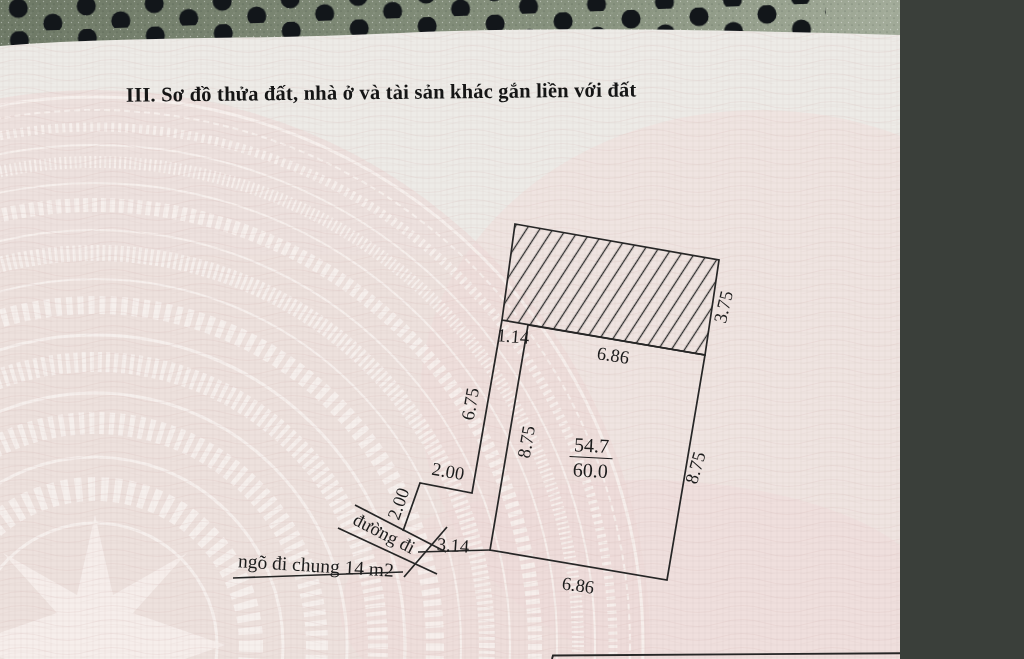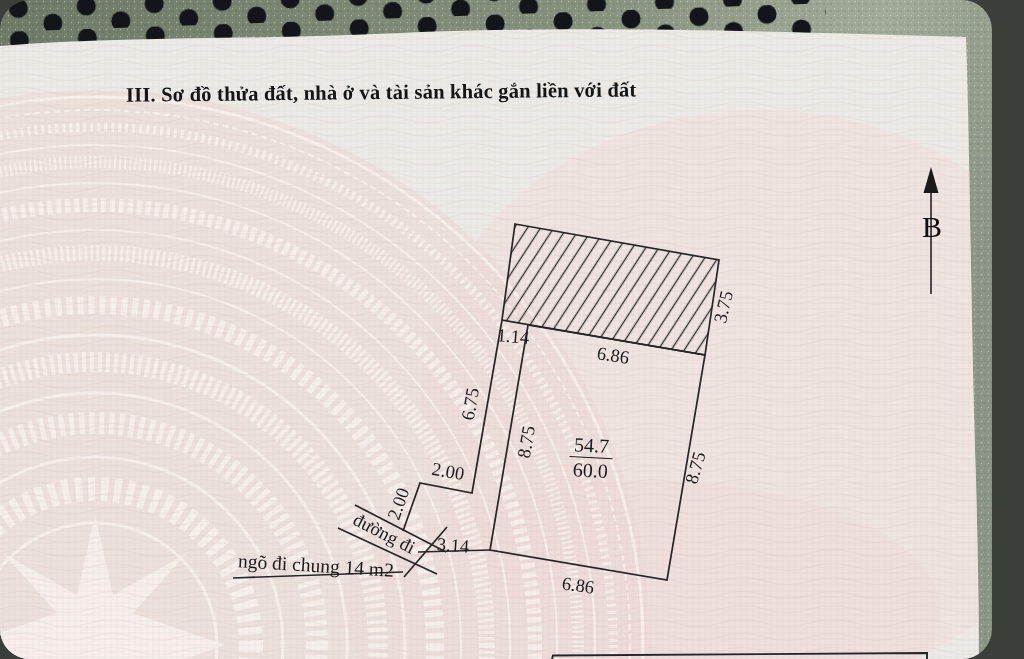--- a/index.html
+++ b/index.html
@@ -1,17 +1,17 @@
 <!DOCTYPE html>
 <html><head>
 <meta charset="utf-8">
 <style>
   html,body{margin:0;padding:0;background:#3a3f3a;}
-  .photo{position:relative;width:992px;height:659px;overflow:hidden;
-         font-family:"Liberation Serif","DejaVu Serif",serif;border-radius:30px;}
+  .photo{position:relative;width:900px;height:659px;overflow:hidden;
+         font-family:"Liberation Serif","DejaVu Serif",serif;}
   .photo svg{position:absolute;left:0;top:0;}
   .lbl{position:absolute;color:#1c1c1c;white-space:nowrap;
        font-family:"Liberation Serif","DejaVu Serif",serif;}
   .title{font-weight:bold;font-size:20.5px;letter-spacing:.2px;color:#151515;
          transform:rotate(-.6deg);}
   .dim{font-size:18.5px;}
   .big{font-size:19.5px;}
   .north{font-size:30px;color:#101010;}
   .fraction{text-align:center;font-size:20px;line-height:1.12;}
   .fraction .num{display:block;border-bottom:1.6px solid #1c1c1c;padding:0 4px 1px;}

